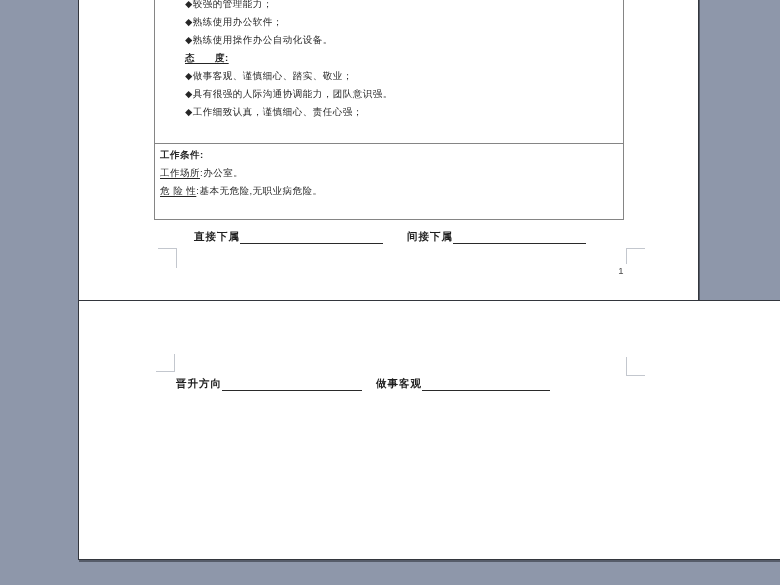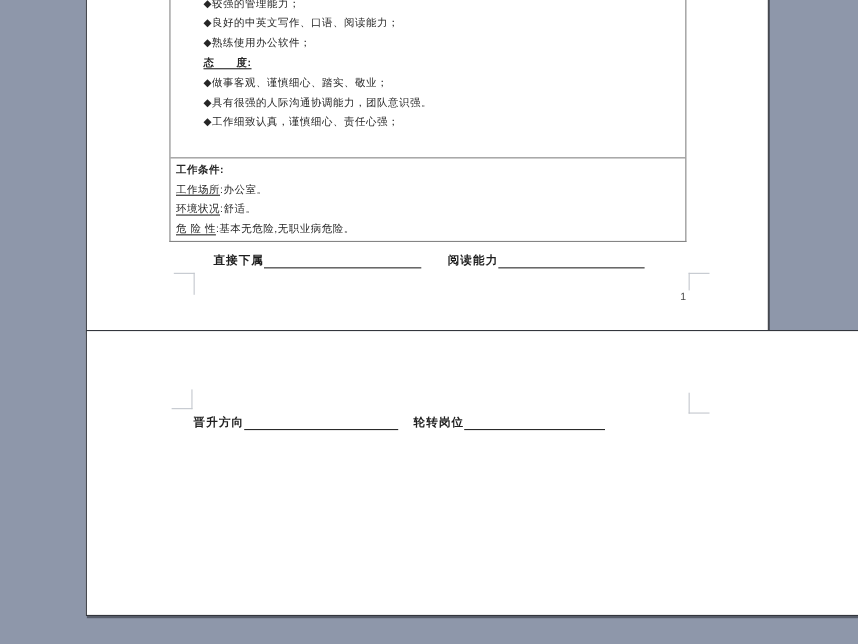--- a/index.html
+++ b/index.html
@@ -73,59 +73,58 @@
 <body>
 
 <div>
 
   <div class="page page1">
 
     <div class="doc-table">
 
       <div class="cell cell1">
         <div class="doc-line">◆较强的管理能力；</div>
-        <div class="doc-line">◆良好的中英文写作、口语、阅读能力；</div>
         <div class="doc-line">◆熟练使用办公软件；</div>
+        <div class="doc-line">◆熟练使用操作办公自动化设备。</div>
         <div class="doc-line"><span class="att-heading">态　　度:</span></div>
         <div class="doc-line">◆做事客观、谨慎细心、踏实、敬业；</div>
         <div class="doc-line">◆具有很强的人际沟通协调能力，团队意识强。</div>
         <div class="doc-line">◆工作细致认真，谨慎细心、责任心强；</div>
       </div>
 
       <div class="cell cell2">
         <div class="doc-line cond-heading">工作条件:</div>
         <div class="doc-line cond-item"><span class="cond-label">工作场所</span><span>:办公室。</span></div>
-        <div class="doc-line cond-item"><span class="cond-label">环境状况</span><span>:舒适。</span></div>
         <div class="doc-line cond-item"><span class="cond-label">危 险 性</span><span>:基本无危险,无职业病危险。</span></div>
       </div>
 
     </div>
 
     <div class="blank-row subordinates">
       <span>直接下属</span>
         <span class="uline u-direct"></span>
         <span class="gap24"></span>
-        <span>阅读能力</span>
+        <span>间接下属</span>
         <span class="uline u-indirect"></span>
     </div>
 
     <div class="mark mark-p1-left"></div>
     <div class="mark mark-p1-right"></div>
 
     <div class="pageno">1</div>
   </div>
 
   <div class="page page2">
 
     <div class="mark mark-p2-left"></div>
     <div class="mark mark-p2-right"></div>
 
     <div class="blank-row promotions">
       <span>晋升方向</span>
         <span class="uline u-promo"></span>
         <span class="gap14"></span>
-        <span>轮转岗位</span>
+        <span>做事客观</span>
         <span class="uline u-rotate"></span>
     </div>
 
   </div>
 
 </div>
 
 </body></html>

